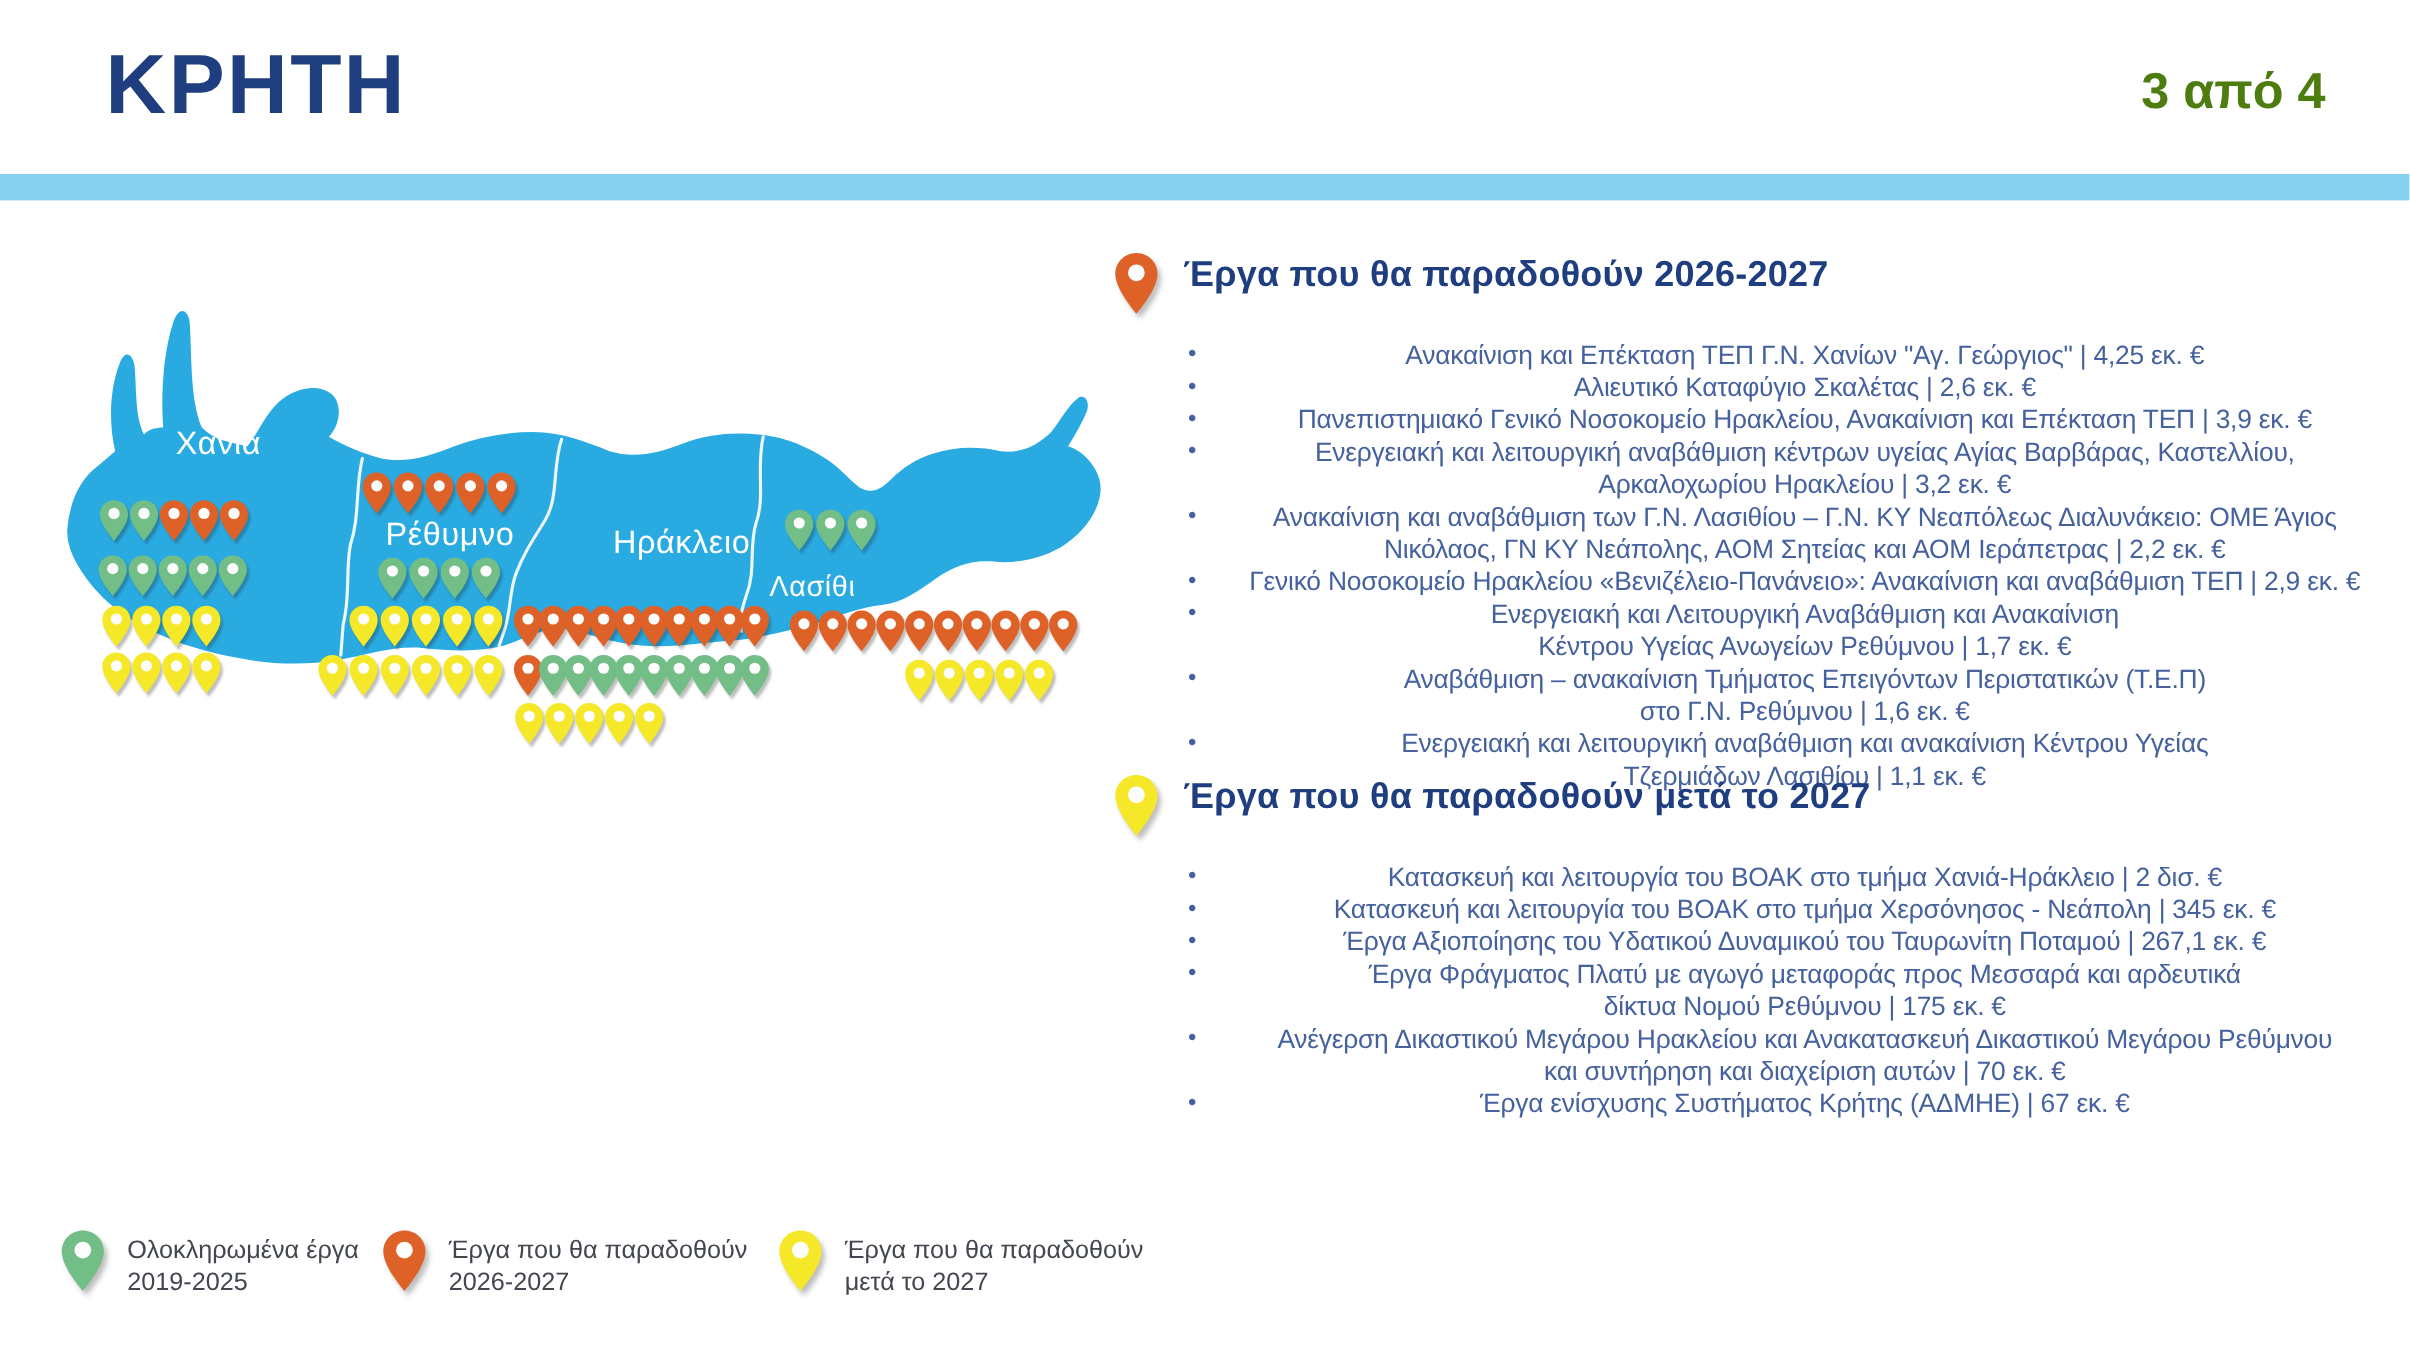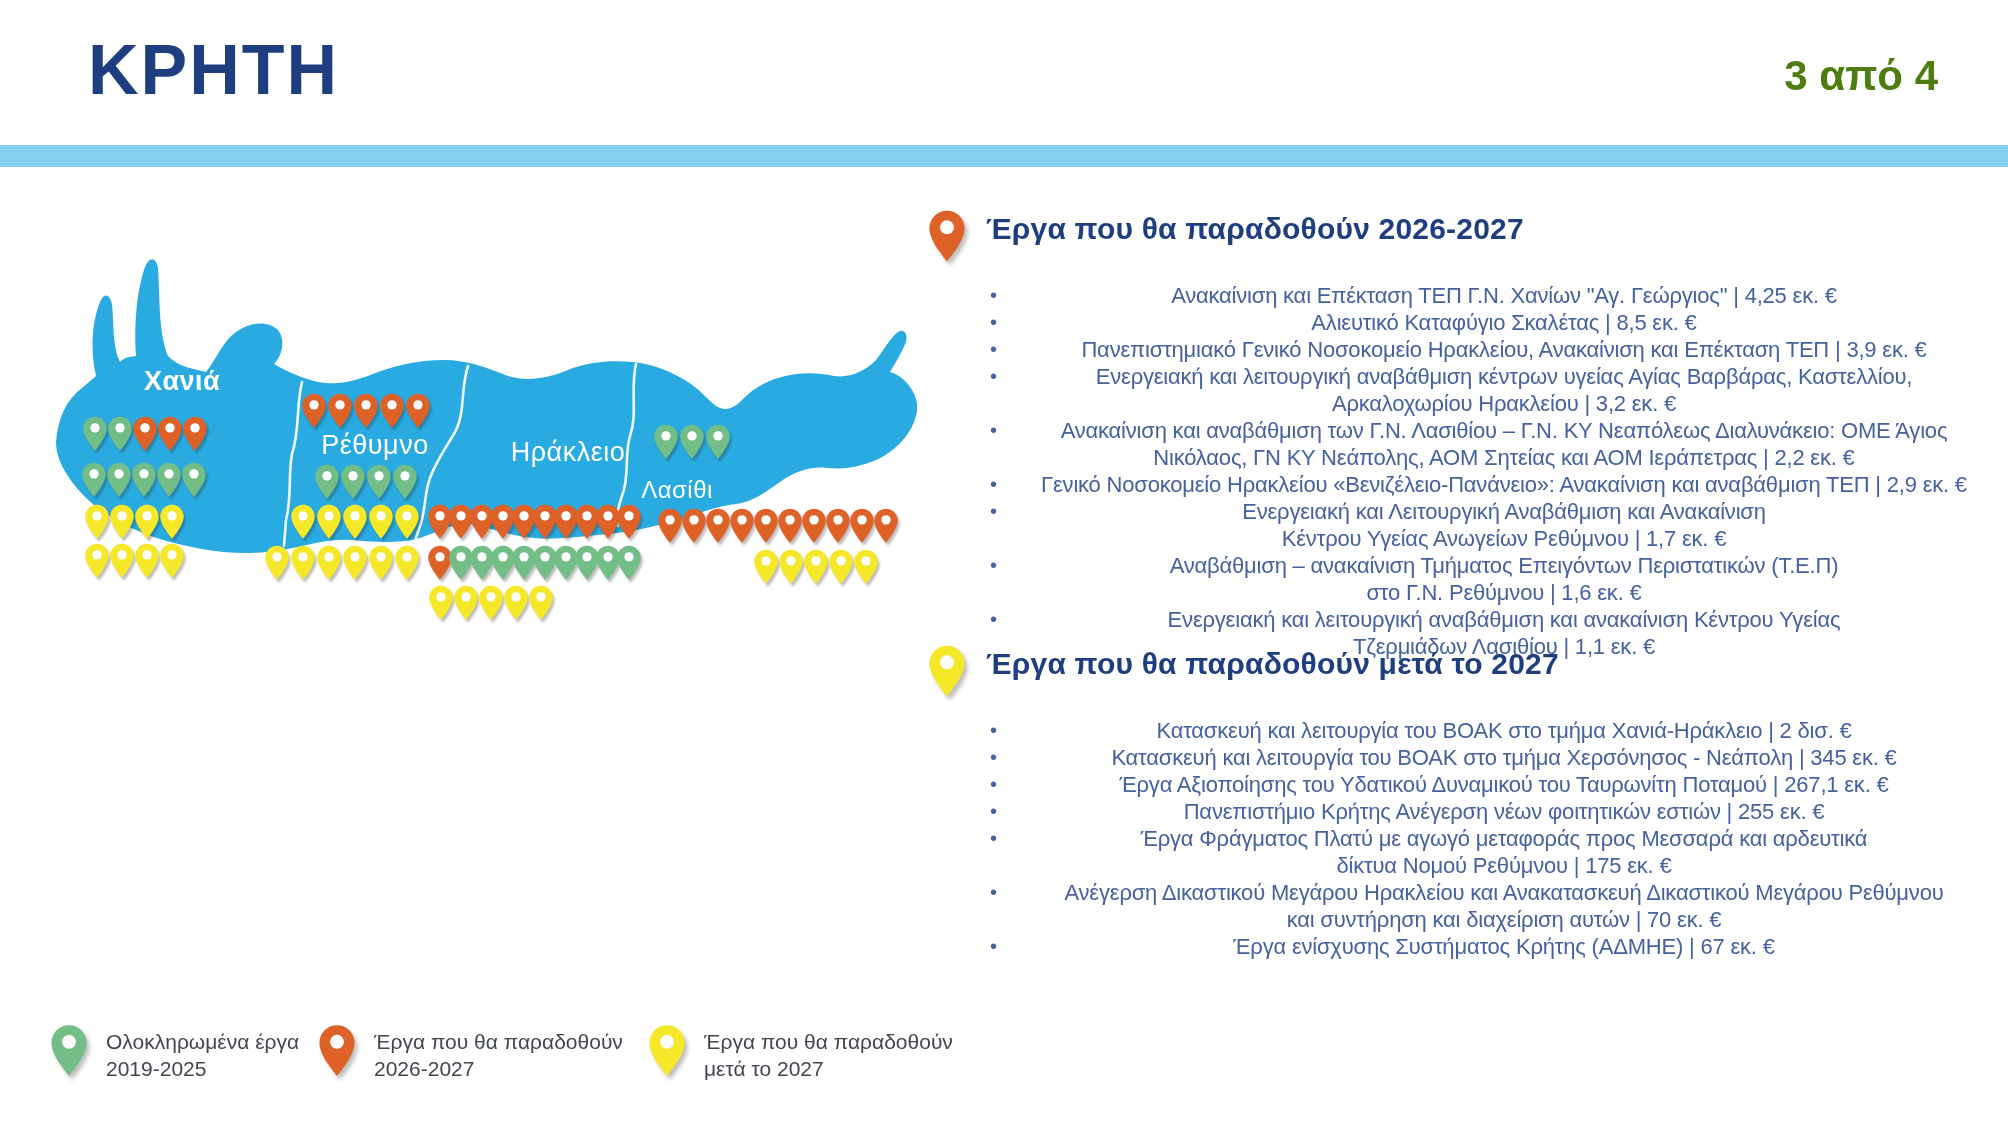--- a/index.html
+++ b/index.html
@@ -20,21 +20,21 @@
     position:absolute;left:0;top:145px;width:2008px;height:22px;
     background:#87cfee;
   }
   
   #map{position:absolute;left:40px;top:210px;width:880px;height:430px;}
   #island-svg{position:absolute;left:0;top:0;}
   .region-label{
     position:absolute;color:#ffffff;font-weight:normal;text-align:center;
     font-size:27px;letter-spacing:.5px;
   }
-  .lbl-chania  {left:92px; top:156px;width:100px;font-weight:bold;}
+  .lbl-chania  {left:92px; top:144px;width:100px;}
   .lbl-rethymno{left:270px;top:220px;width:130px;}
   .lbl-irakleio{left:458px;top:227px;width:140px;}
   .lbl-lasithi {left:592px;top:266px;width:90px;font-size:24px;}
   .map-pin{position:absolute;width:26px;height:36px;}
   .map-pin svg{display:block;filter:drop-shadow(2px 3px 1px rgba(40,40,40,.30));}
   
   .section{position:absolute;left:928px;width:1070px;}
   .section-1{top:200px;}
   .section-2{top:635px;}
   .section-head{display:flex;align-items:flex-start;}
@@ -605,21 +605,21 @@
     <span class="pin-lg">
         <svg width="38" height="57" viewBox="0 0 24 34">
           <path d="M12 0.8 C5.8 0.8 0.9 5.7 0.9 11.9 C0.9 16.3 3.9 21.7 6.8 25.9 C9.3 29.5 11.6 32.3 12 32.8 C12.4 32.3 14.7 29.5 17.2 25.9 C20.1 21.7 23.1 16.3 23.1 11.9 C23.1 5.7 18.2 0.8 12 0.8 Z" fill="#de6227"></path>
           <circle cx="12" cy="11.2" r="4.4" fill="#fdfdfd"></circle>
         </svg>
       </span>
     <div class="section-title">Έργα που θα παραδοθούν 2026-2027</div>
   </div>
   <ul class="projects">
       <li>Ανακαίνιση και Επέκταση ΤΕΠ Γ.Ν. Χανίων "Αγ. Γεώργιος" | 4,25 εκ. €</li>
-      <li>Αλιευτικό Καταφύγιο Σκαλέτας | 8,5 εκ. €</li>
+      <li>Αλιευτικό Καταφύγιο Σκαλέτας | 2,6 εκ. €</li>
       <li>Πανεπιστημιακό Γενικό Νοσοκομείο Ηρακλείου, Ανακαίνιση και Επέκταση ΤΕΠ | 3,9 εκ. €</li>
       <li>Ενεργειακή και λειτουργική αναβάθμιση κέντρων υγείας Αγίας Βαρβάρας, Καστελλίου,
 Αρκαλοχωρίου Ηρακλείου | 3,2 εκ. €</li>
       <li>Ανακαίνιση και αναβάθμιση των Γ.Ν. Λασιθίου – Γ.Ν. ΚΥ Νεαπόλεως Διαλυνάκειο: ΟΜΕ Άγιος
 Νικόλαος, ΓΝ ΚΥ Νεάπολης, ΑΟΜ Σητείας και ΑΟΜ Ιεράπετρας | 2,2 εκ. €</li>
       <li>Γενικό Νοσοκομείο Ηρακλείου «Βενιζέλειο-Πανάνειο»: Ανακαίνιση και αναβάθμιση ΤΕΠ | 2,9 εκ. €</li>
       <li>Ενεργειακή και Λειτουργική Αναβάθμιση και Ανακαίνιση
 Κέντρου Υγείας Ανωγείων Ρεθύμνου | 1,7 εκ. €</li>
       <li>Αναβάθμιση – ανακαίνιση Τμήματος Επειγόντων Περιστατικών (Τ.Ε.Π)
 στο Γ.Ν. Ρεθύμνου | 1,6 εκ. €</li>
@@ -635,21 +635,20 @@
           <path d="M12 0.8 C5.8 0.8 0.9 5.7 0.9 11.9 C0.9 16.3 3.9 21.7 6.8 25.9 C9.3 29.5 11.6 32.3 12 32.8 C12.4 32.3 14.7 29.5 17.2 25.9 C20.1 21.7 23.1 16.3 23.1 11.9 C23.1 5.7 18.2 0.8 12 0.8 Z" fill="#f5e829"></path>
           <circle cx="12" cy="11.2" r="4.4" fill="#fdfdfd"></circle>
         </svg>
       </span>
     <div class="section-title">Έργα που θα παραδοθούν μετά το 2027</div>
   </div>
   <ul class="projects">
       <li>Κατασκευή και λειτουργία του ΒΟΑΚ στο τμήμα Χανιά-Ηράκλειο | 2 δισ. €</li>
       <li>Κατασκευή και λειτουργία του ΒΟΑΚ στο τμήμα Χερσόνησος - Νεάπολη | 345 εκ. €</li>
       <li>Έργα Αξιοποίησης του Υδατικού Δυναμικού του Ταυρωνίτη Ποταμού | 267,1 εκ. €</li>
-      <li>Πανεπιστήμιο Κρήτης Ανέγερση νέων φοιτητικών εστιών | 255 εκ. €</li>
       <li>Έργα Φράγματος Πλατύ με αγωγό μεταφοράς προς Μεσσαρά και αρδευτικά
 δίκτυα Νομού Ρεθύμνου | 175 εκ. €</li>
       <li>Ανέγερση Δικαστικού Μεγάρου Ηρακλείου και Ανακατασκευή Δικαστικού Μεγάρου Ρεθύμνου
 και συντήρηση και διαχείριση αυτών | 70 εκ. €</li>
       <li>Έργα ενίσχυσης Συστήματος Κρήτης (ΑΔΜΗΕ) | 67 εκ. €</li>
     </ul>
 </div>
 
 <div class="legend">
   <div class="legend-item legend-item-1">

